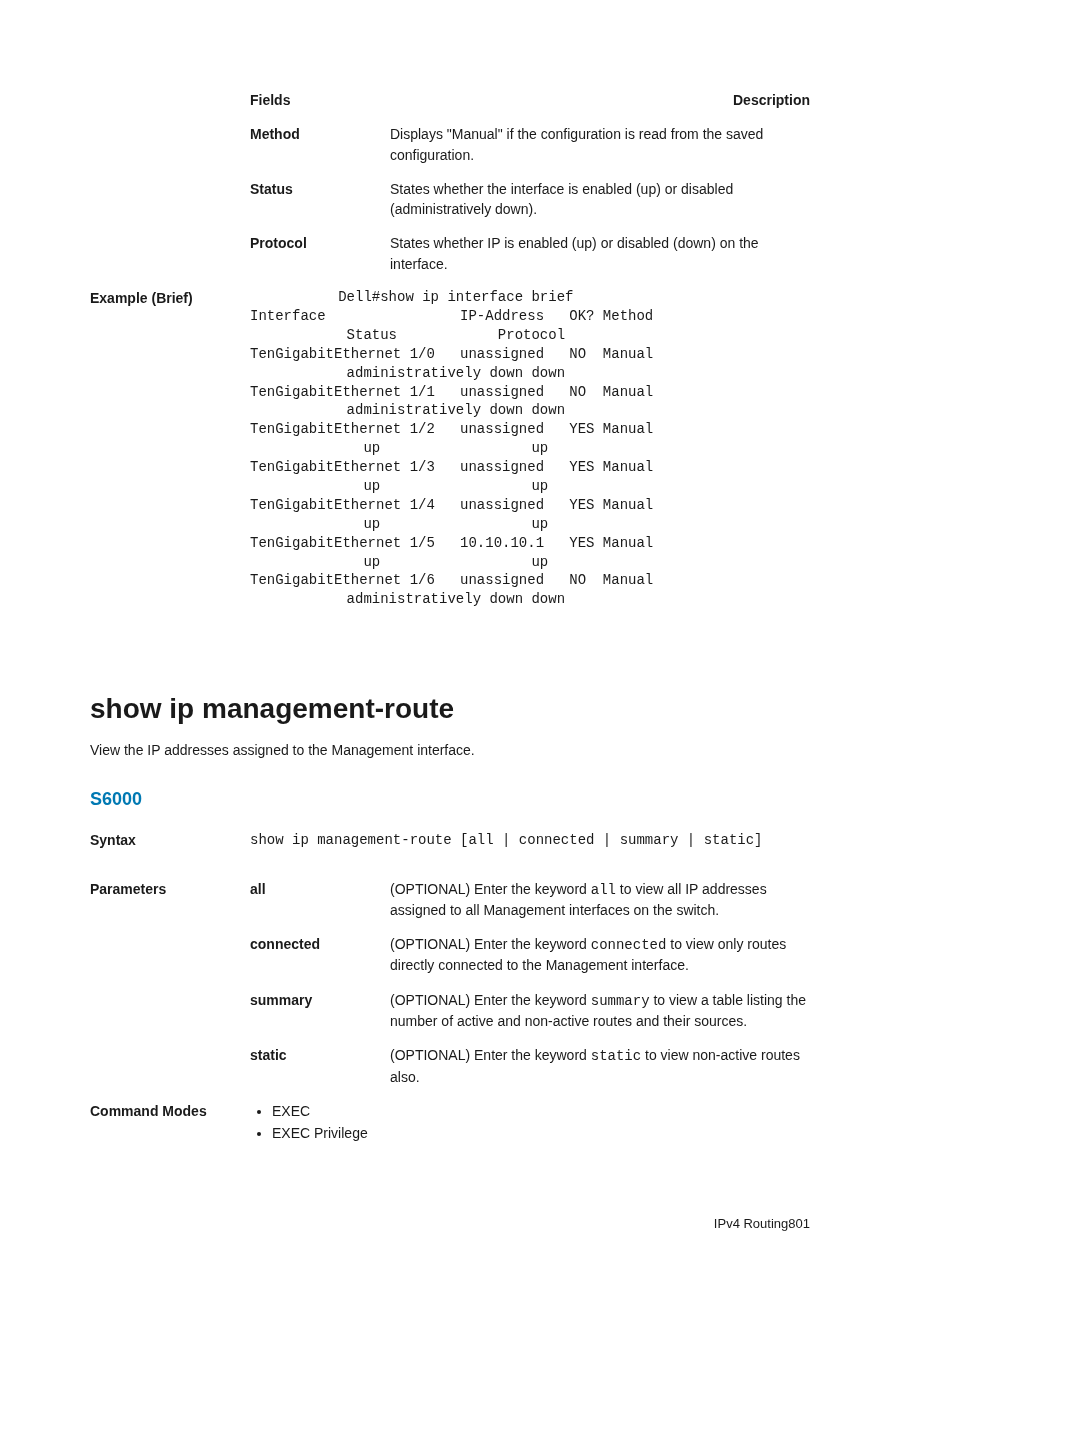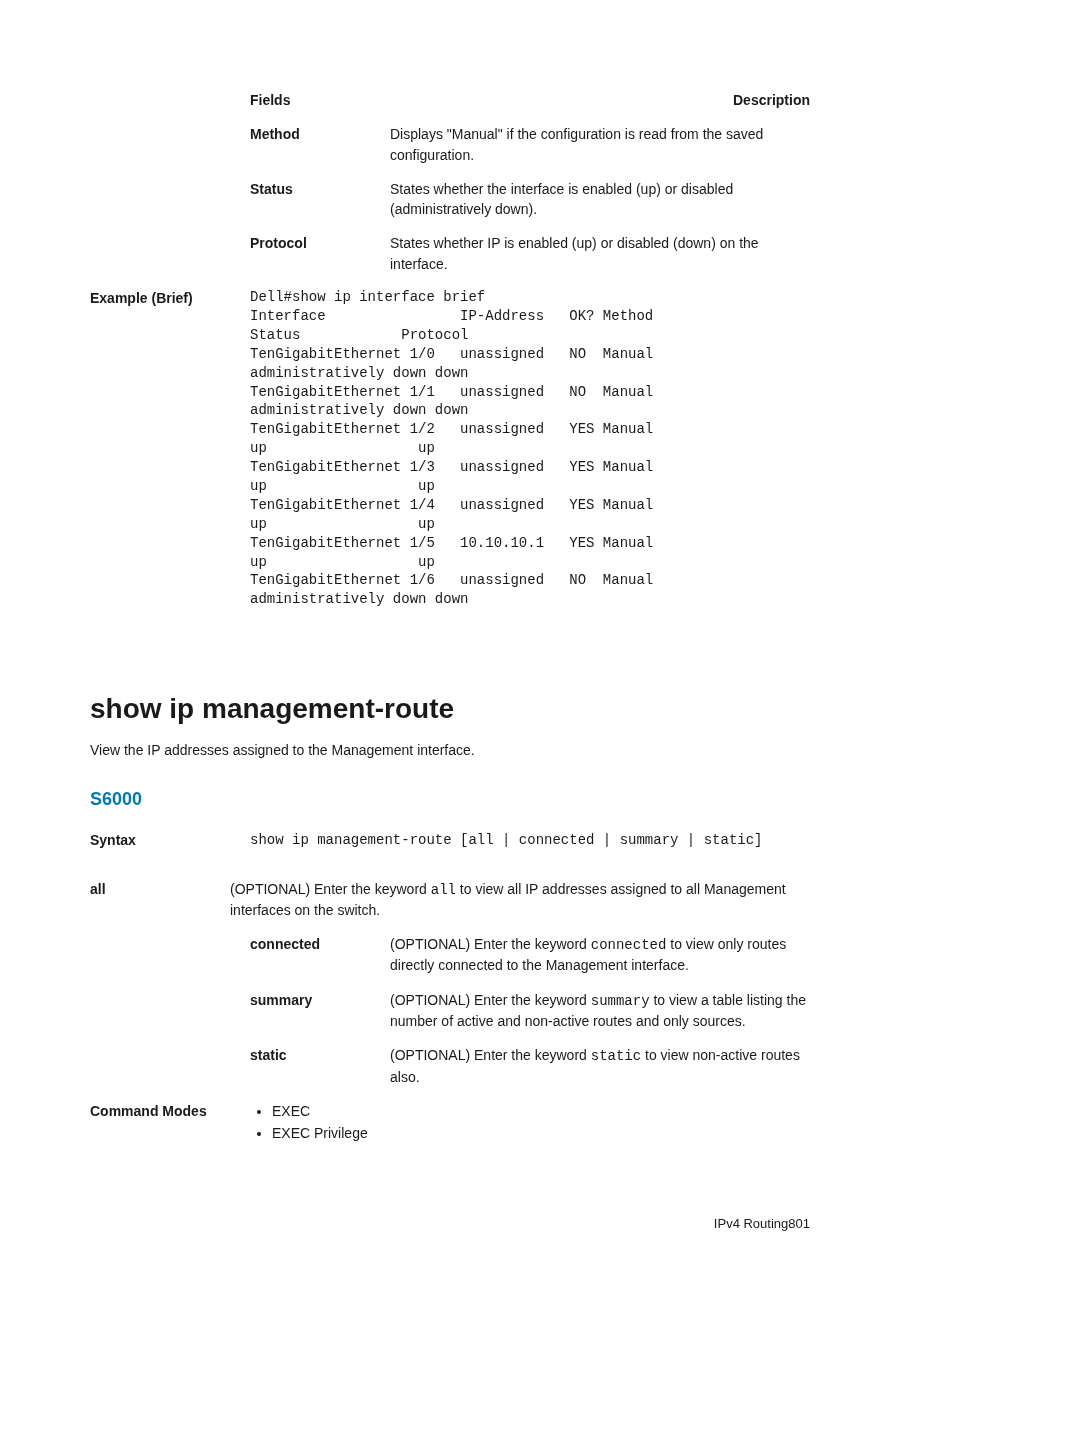--- a/index.html
+++ b/index.html
@@ -31,20 +31,21 @@
   }
   .example-block {
     display: flex;
     margin-top: 10px;
   }
   .example-code {
     font-family: "Courier New", monospace;
     white-space: pre;
     font-size: 14px;
     line-height: 1.35;
+    text-align: center;
   }
   h2.cmd-title {
     font-size: 28px;
     font-weight: 700;
     margin-top: 80px;
     margin-bottom: 10px;
   }
   .intro {
     margin-bottom: 18px;
   }
@@ -151,37 +152,38 @@
 <h2 class="cmd-title">show ip management-route</h2>
 <div class="intro">View the IP addresses assigned to the Management interface.</div>
 <h3 class="model">S6000</h3>
 
 <div class="syntax-row">
   <div class="syntax-label">Syntax</div>
   <div class="syntax-code">show ip management-route [all | connected | summary | static]</div>
 </div>
 
 <div class="param-row">
+  <div class="param-left">Parameters</div>
   <div class="param-name">all</div>
   <div class="param-desc">
     <span>(OPTIONAL) Enter the keyword </span><code class="inline">all</code><span> to view all IP addresses assigned to all Management interfaces on the switch.</span>
   </div>
 </div>
 <div class="param-row">
   <div class="param-left"></div>
   <div class="param-name">connected</div>
   <div class="param-desc">
     <span>(OPTIONAL) Enter the keyword </span><code class="inline">connected</code><span> to view only routes directly connected to the Management interface.</span>
   </div>
 </div>
 <div class="param-row">
   <div class="param-left"></div>
   <div class="param-name">summary</div>
   <div class="param-desc">
-    <span>(OPTIONAL) Enter the keyword </span><code class="inline">summary</code><span> to view a table listing the number of active and non-active routes and only sources.</span>
+    <span>(OPTIONAL) Enter the keyword </span><code class="inline">summary</code><span> to view a table listing the number of active and non-active routes and their sources.</span>
   </div>
 </div>
 <div class="param-row">
   <div class="param-left"></div>
   <div class="param-name">static</div>
   <div class="param-desc">
     <span>(OPTIONAL) Enter the keyword </span><code class="inline">static</code><span> to view non-active routes also.</span>
   </div>
 </div>
 

